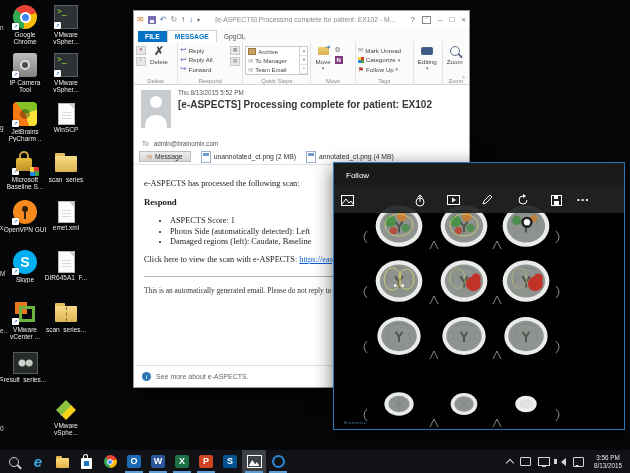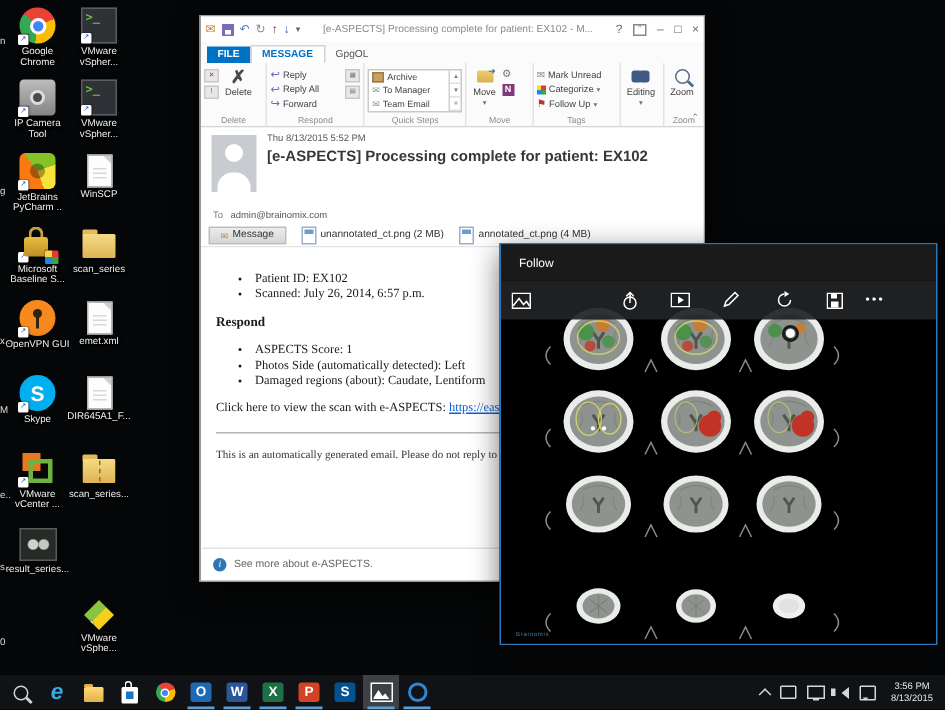--- a/index.html
+++ b/index.html
@@ -439,29 +439,26 @@
         <span class="png-ico"></span>
         <span>unannotated_ct.png (2 MB)</span>
       </div>
       <div class="chip">
         <span class="png-ico"></span>
         <span>annotated_ct.png (4 MB)</span>
       </div>
     </div>
 
     <div class="ol-body">
-      <ul>
-        <li>Patient ID: EX102</li>
-        <li>Scanned: July 26, 2014, 6:57 p.m.</li>
-      </ul>
+      <p>e-ASPECTS has processed the following scan:</p>
       <p class="results-h">Respond</p>
       <ul>
         <li>ASPECTS Score: 1</li>
         <li>Photos Side (automatically detected): Left</li>
-        <li>Damaged regions (about): Caudate, Lentiform</li>
+        <li>Damaged regions (left): Caudate, Baseline</li>
       </ul>
       <p><span>Click here to view the scan with e-ASPECTS: </span><span class="body-link">https://easp</span></p>
       <hr>
       <p class="disclaimer">This is an automatically generated email. Please do not reply to it.</p>
     </div>
     <div class="ol-scroll"></div>
 
     <div class="ol-footer">
       <span class="info-ico">i</span>
       <span>See more about e-ASPECTS.</span>

